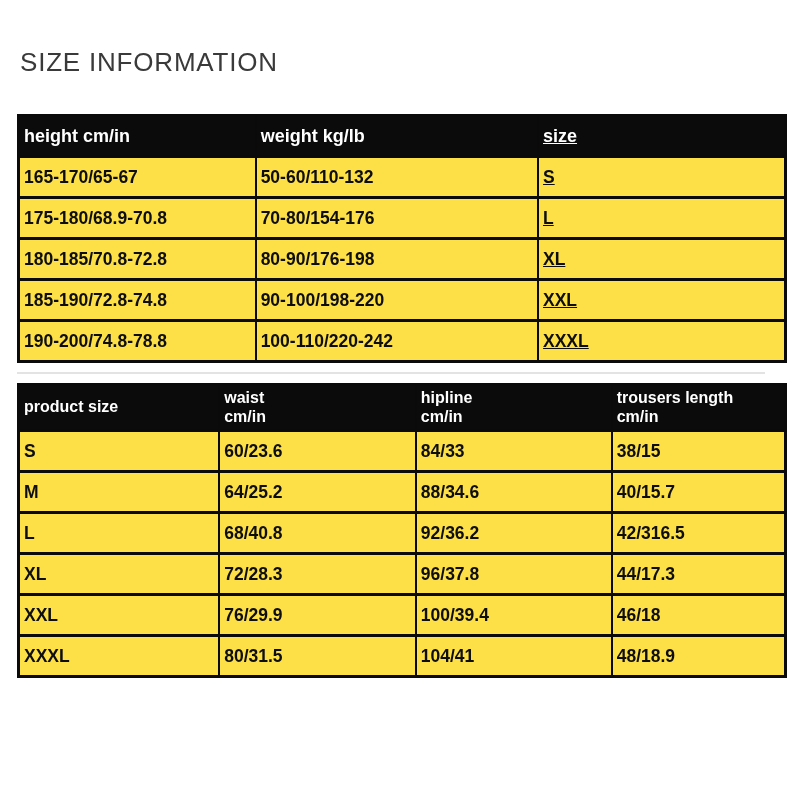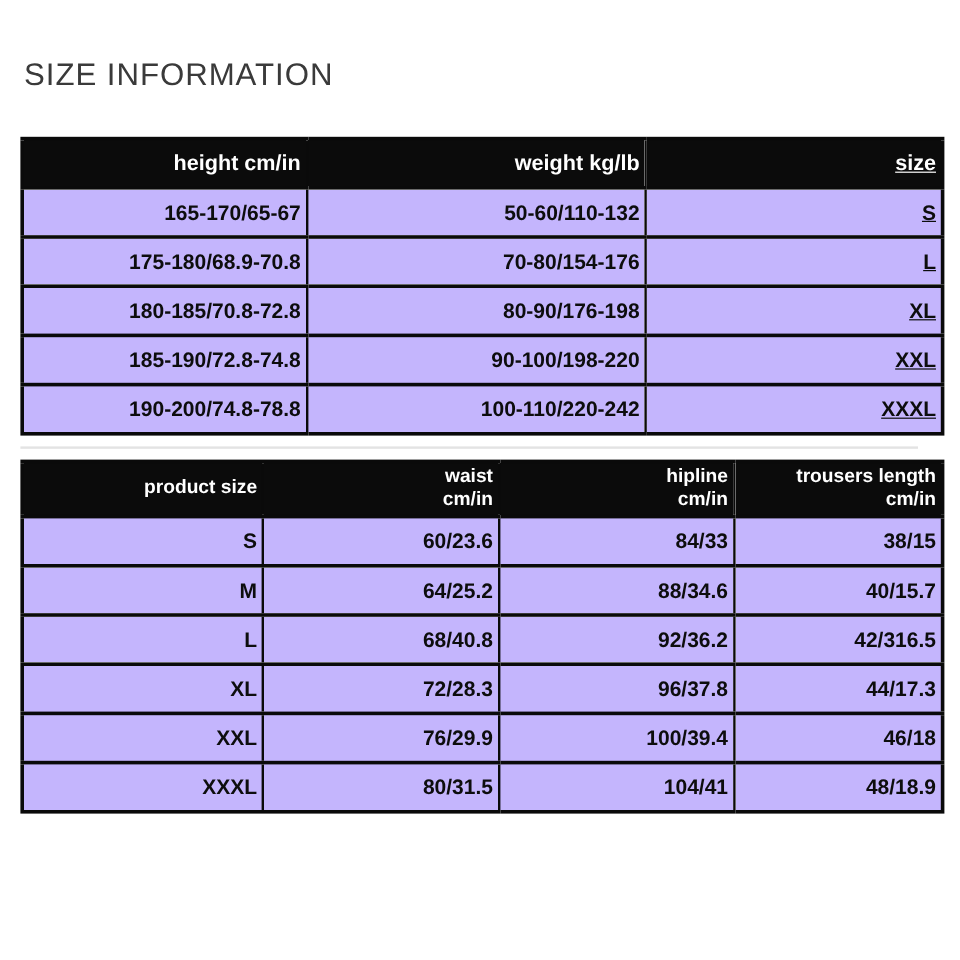--- a/index.html
+++ b/index.html
@@ -24,38 +24,38 @@
     border-collapse: collapse;
     table-layout: fixed;
     border: 3px solid #0a0a0a;
   }
   .t1 { margin-top: 36px; }
   .t2 { margin-top: 9px; }
   .sz-table th, .sz-table td {
     border: 2px solid #0a0a0a;
     border-top-width: 3px;
     border-bottom-width: 3px;
-    text-align: right;
+    text-align: left;
     vertical-align: middle;
     padding: 0 4px;
     overflow: hidden;
     margin-left: 16px;
   }
   .sz-table th {
     background: #0b0b0b;
     color: #ffffff;
     font-weight: bold;
     white-space: pre-line;
     line-height: 1.15;
   }
   .t1 th { height: 38px; font-size: 18px; }
   .t2 th { height: 43px; font-size: 16px; }
   .sz-table td {
     height: 38px;
-    background: #c4b5fd;
+    background: #fde047;
     color: #0d0d0d;
     font-weight: bold;
     font-size: 17.5px;
   }
   
   .t1 th:nth-child(1), .t1 td:nth-child(1) { width: 30.8%; }
   .t1 th:nth-child(2), .t1 td:nth-child(2) { width: 37.0%; }
   .t1 th:nth-child(3), .t1 td:nth-child(3) { width: 32.2%; text-decoration: underline; }
   .t2 th:nth-child(1), .t2 td:nth-child(1) { width: 26.2%; }
   .t2 th:nth-child(2), .t2 td:nth-child(2) { width: 25.7%; }

